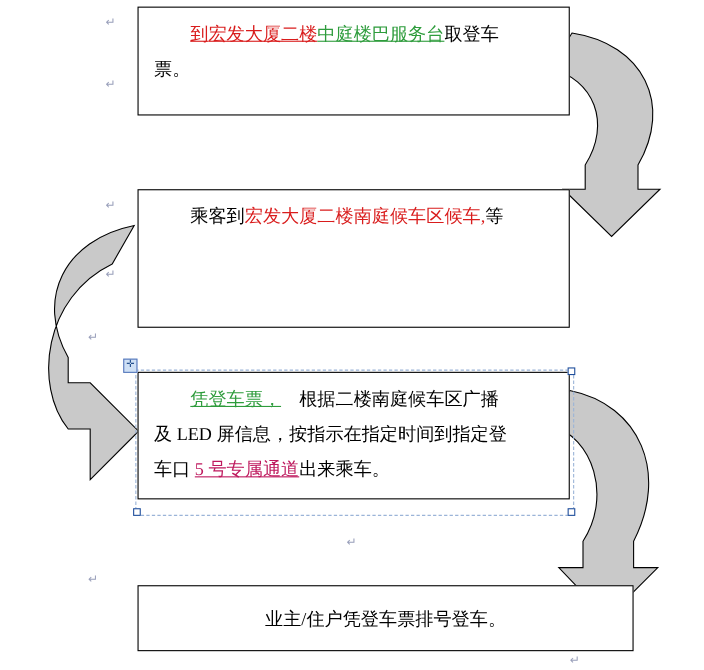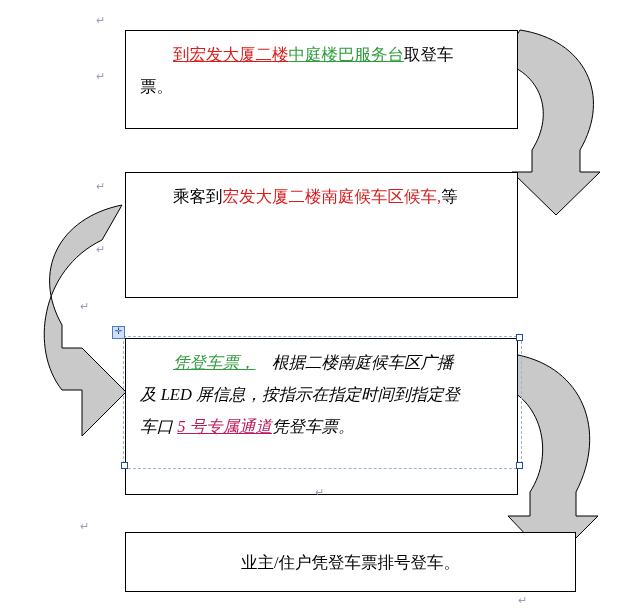--- a/index.html
+++ b/index.html
@@ -140,49 +140,49 @@
 
   <span class="pmark" style="left:96px;  top:14px;"></span>
   <span class="pmark" style="left:96px;  top:70px;"></span>
   <span class="pmark" style="left:96px;  top:180px;"></span>
   <span class="pmark" style="left:96px;  top:243px;"></span>
   <span class="pmark" style="left:80px;  top:300px;"></span>
   <span class="pmark" style="left:315px; top:486px;"></span>
   <span class="pmark" style="left:80px;  top:520px;"></span>
   <span class="pmark" style="left:518px; top:594px;"></span>
 
-  <div class="box" style="left:125px; top:6px; width:393px; height:99px;margin-top:24px;">
+  <div class="box" style="left:125px; top:6px; width:393px; height:99px;">
     <div class="box-inner">
       <div>
         <span class="red u">到</span><span class="red u">宏发大厦二楼</span><span class="green u">中庭楼巴服务台</span><span>取登车</span>
       </div>
       <div style="text-indent:0;">
         <span>票。</span>
       </div>
     </div>
   </div>
 
   <div class="box" style="left:125px; top:172px; width:393px; height:126px;">
     <div class="box-inner">
       <div>
         <span>乘客到</span><span class="red">宏发大厦二楼南庭候车区候车,</span><span>等</span>
       </div>
     </div>
   </div>
 
-  <div class="box" style="left:125px; top:338px; width:393px; height:157px;font-style:italic;">
+  <div class="box" style="left:125px; top:338px; width:393px; height:116px;">
     <div class="box-inner">
       <div>
         <span class="green u">凭登车票，</span><span>　根据二楼南庭候车区广播</span>
       </div>
       <div style="text-indent:0;">
         <span>及 LED 屏信息，按指示在指定时间到指定登</span>
       </div>
       <div style="text-indent:0;">
-        <span>车口 </span><span class="magenta u">5 号专属通道</span><span>凭登车票。</span>
+        <span>车口 </span><span class="magenta u">5 号专属通道</span><span>出来乘车。</span>
       </div>
     </div>
   </div>
 
   <div class="dashsel" style="left:123px; top:336px; width:397px; height:131px;"></div>
   <div class="movehandle" style="left:112px; top:326px;">✛</div>
   <div class="handle" style="left:516px; top:334px;"></div>
   <div class="handle" style="left:516px; top:462px;"></div>
   <div class="handle" style="left:121px; top:462px;"></div>
 

